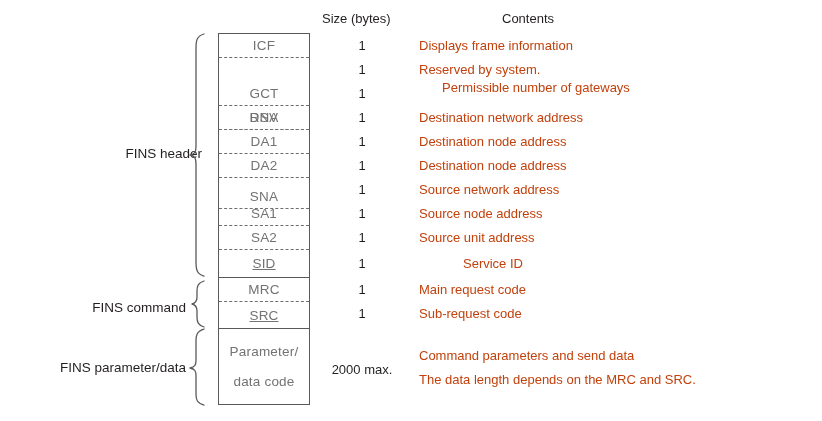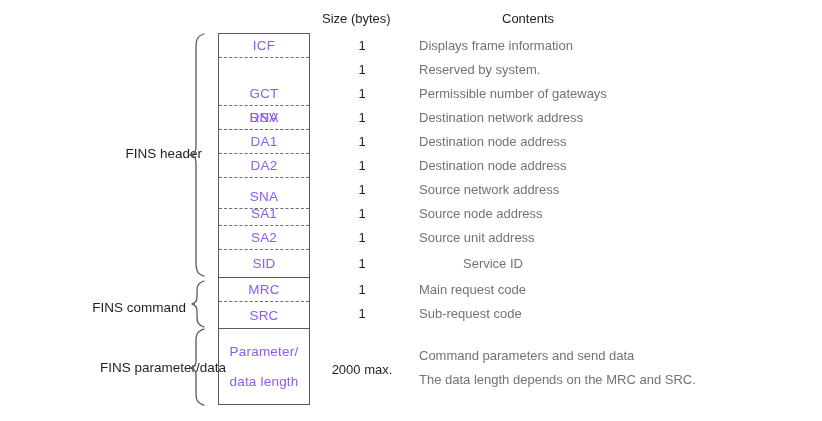--- a/index.html
+++ b/index.html
@@ -39,25 +39,25 @@
   }
   .frame-row {
     position: absolute;
     left: 0;
     width: 100%;
     box-sizing: border-box;
     display: flex;
     align-items: center;
     justify-content: center;
     font-size: 13.5px;
-    color: #8b5cf6;
+    color: #737373;
     letter-spacing: .2px;
   }
   .sep-dashed { border-bottom: 1.4px dashed #6d6e71; }
-  .sep-solid  { border-bottom: 1.4px solid  #58595b; }
+  .sep-solid  { border-bottom: 1.4px solid  #58595b; text-decoration: underline; }
   .frame-row.two-line {
     flex-direction: column;
     line-height: 1.18;
     justify-content: center;
     gap: 14px;
   }
 
   
   .size-cell {
     position: absolute;
@@ -65,35 +65,35 @@
     width: 88px;
     text-align: center;
     font-size: 13px;
     color: #231f20;
     white-space: nowrap;
   }
   .content-cell {
     position: absolute;
     left: 419px;
     font-size: 13px;
-    color: #737373;
+    color: #c2410c;
     white-space: nowrap;
   }
 
   
   .group-label {
     position: absolute;
     font-size: 13.5px;
     color: #231f20;
     white-space: nowrap;
     text-align: right;
   }
   #lbl-header { left: 16px;  width: 186px; top: 146px; }
   #lbl-cmd    { left: 0;  width: 186px; top: 300px; }
-  #lbl-param  { left: 0;  width: 186px; top: 360px; margin-left: 40px; }
+  #lbl-param  { left: 0;  width: 186px; top: 360px; }
 
   
   #braces {
     position: absolute;
     left: 0; top: 0;
     width: 822px; height: 421px;
     pointer-events: none;
   }
   #braces path {
     fill: none;
@@ -178,41 +178,41 @@
       <span>SID</span>
     </div>
     <div class="frame-row sep-dashed" style="top:244px; height:24px;">
       <span>MRC</span>
     </div>
     <div class="frame-row sep-solid" style="top:268px; height:27px;">
       <span>SRC</span>
     </div>
     <div class="frame-row two-line" style="top:295px; height:76px;">
       <span>Parameter/</span>
-      <span>data length</span>
+      <span>data code</span>
     </div>
   </div>
 
   <div class="size-cell" style="top:38px;">1</div>
   <div class="size-cell" style="top:62px;">1</div>
   <div class="size-cell" style="top:86px;">1</div>
   <div class="size-cell" style="top:110px;">1</div>
   <div class="size-cell" style="top:134px;">1</div>
   <div class="size-cell" style="top:158px;">1</div>
   <div class="size-cell" style="top:182px;">1</div>
   <div class="size-cell" style="top:206px;">1</div>
   <div class="size-cell" style="top:230px;">1</div>
   <div class="size-cell" style="top:256px;">1</div>
   <div class="size-cell" style="top:282px;">1</div>
   <div class="size-cell" style="top:306px;">1</div>
   <div class="size-cell" style="top:362px;">2000 max.</div>
 
   <div class="content-cell" style="top:38px;">Displays frame information</div>
   <div class="content-cell" style="top:62px;">Reserved by system.</div>
-  <div class="content-cell" style="top:86px;">Permissible number of gateways</div>
+  <div class="content-cell" style="top:80px;margin-left:23px;">Permissible number of gateways</div>
   <div class="content-cell" style="top:110px;">Destination network address</div>
   <div class="content-cell" style="top:134px;">Destination node address</div>
   <div class="content-cell" style="top:158px;">Destination node address</div>
   <div class="content-cell" style="top:182px;">Source network address</div>
   <div class="content-cell" style="top:206px;">Source node address</div>
   <div class="content-cell" style="top:230px;">Source unit address</div>
   <div class="content-cell" style="top:256px;margin-left:44px;">Service ID</div>
   <div class="content-cell" style="top:282px;">Main request code</div>
   <div class="content-cell" style="top:306px;">Sub-request code</div>
   <div class="content-cell" style="top:348px;">Command parameters and send data</div>

